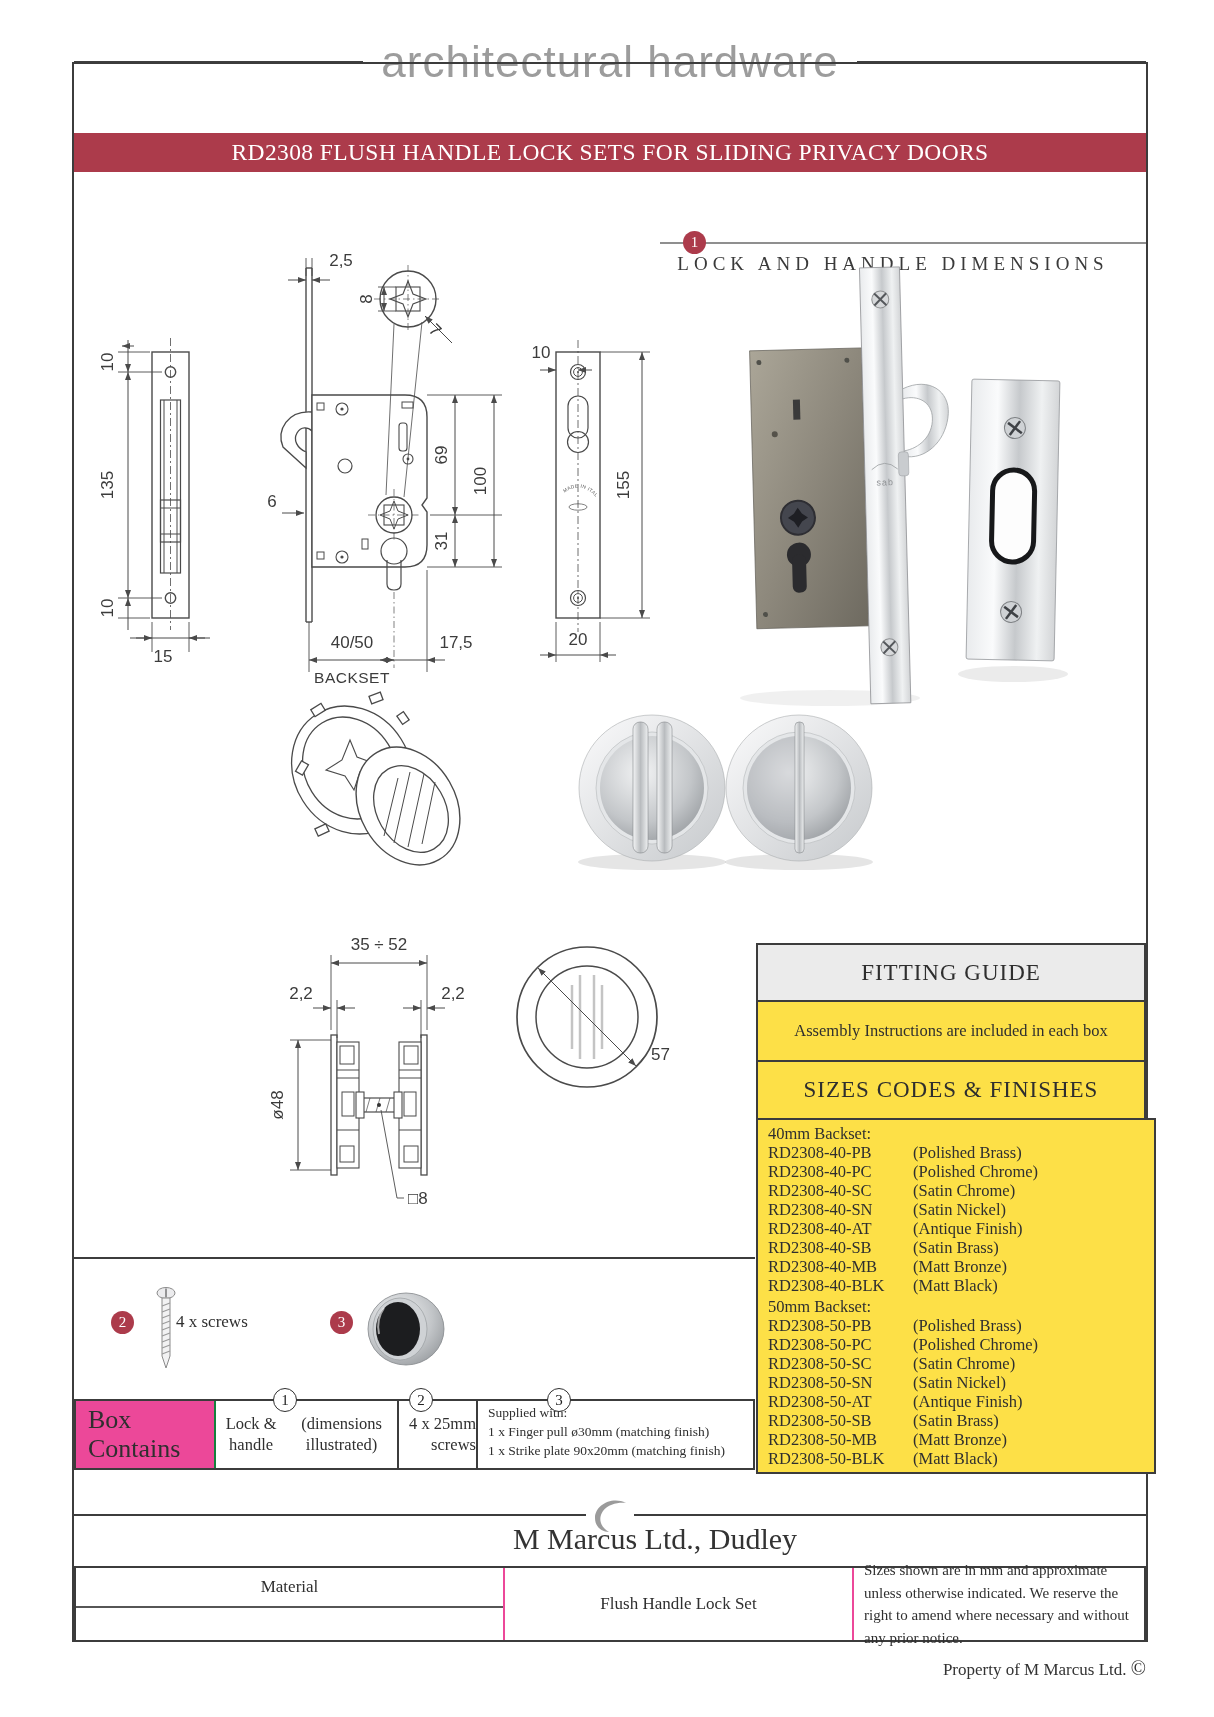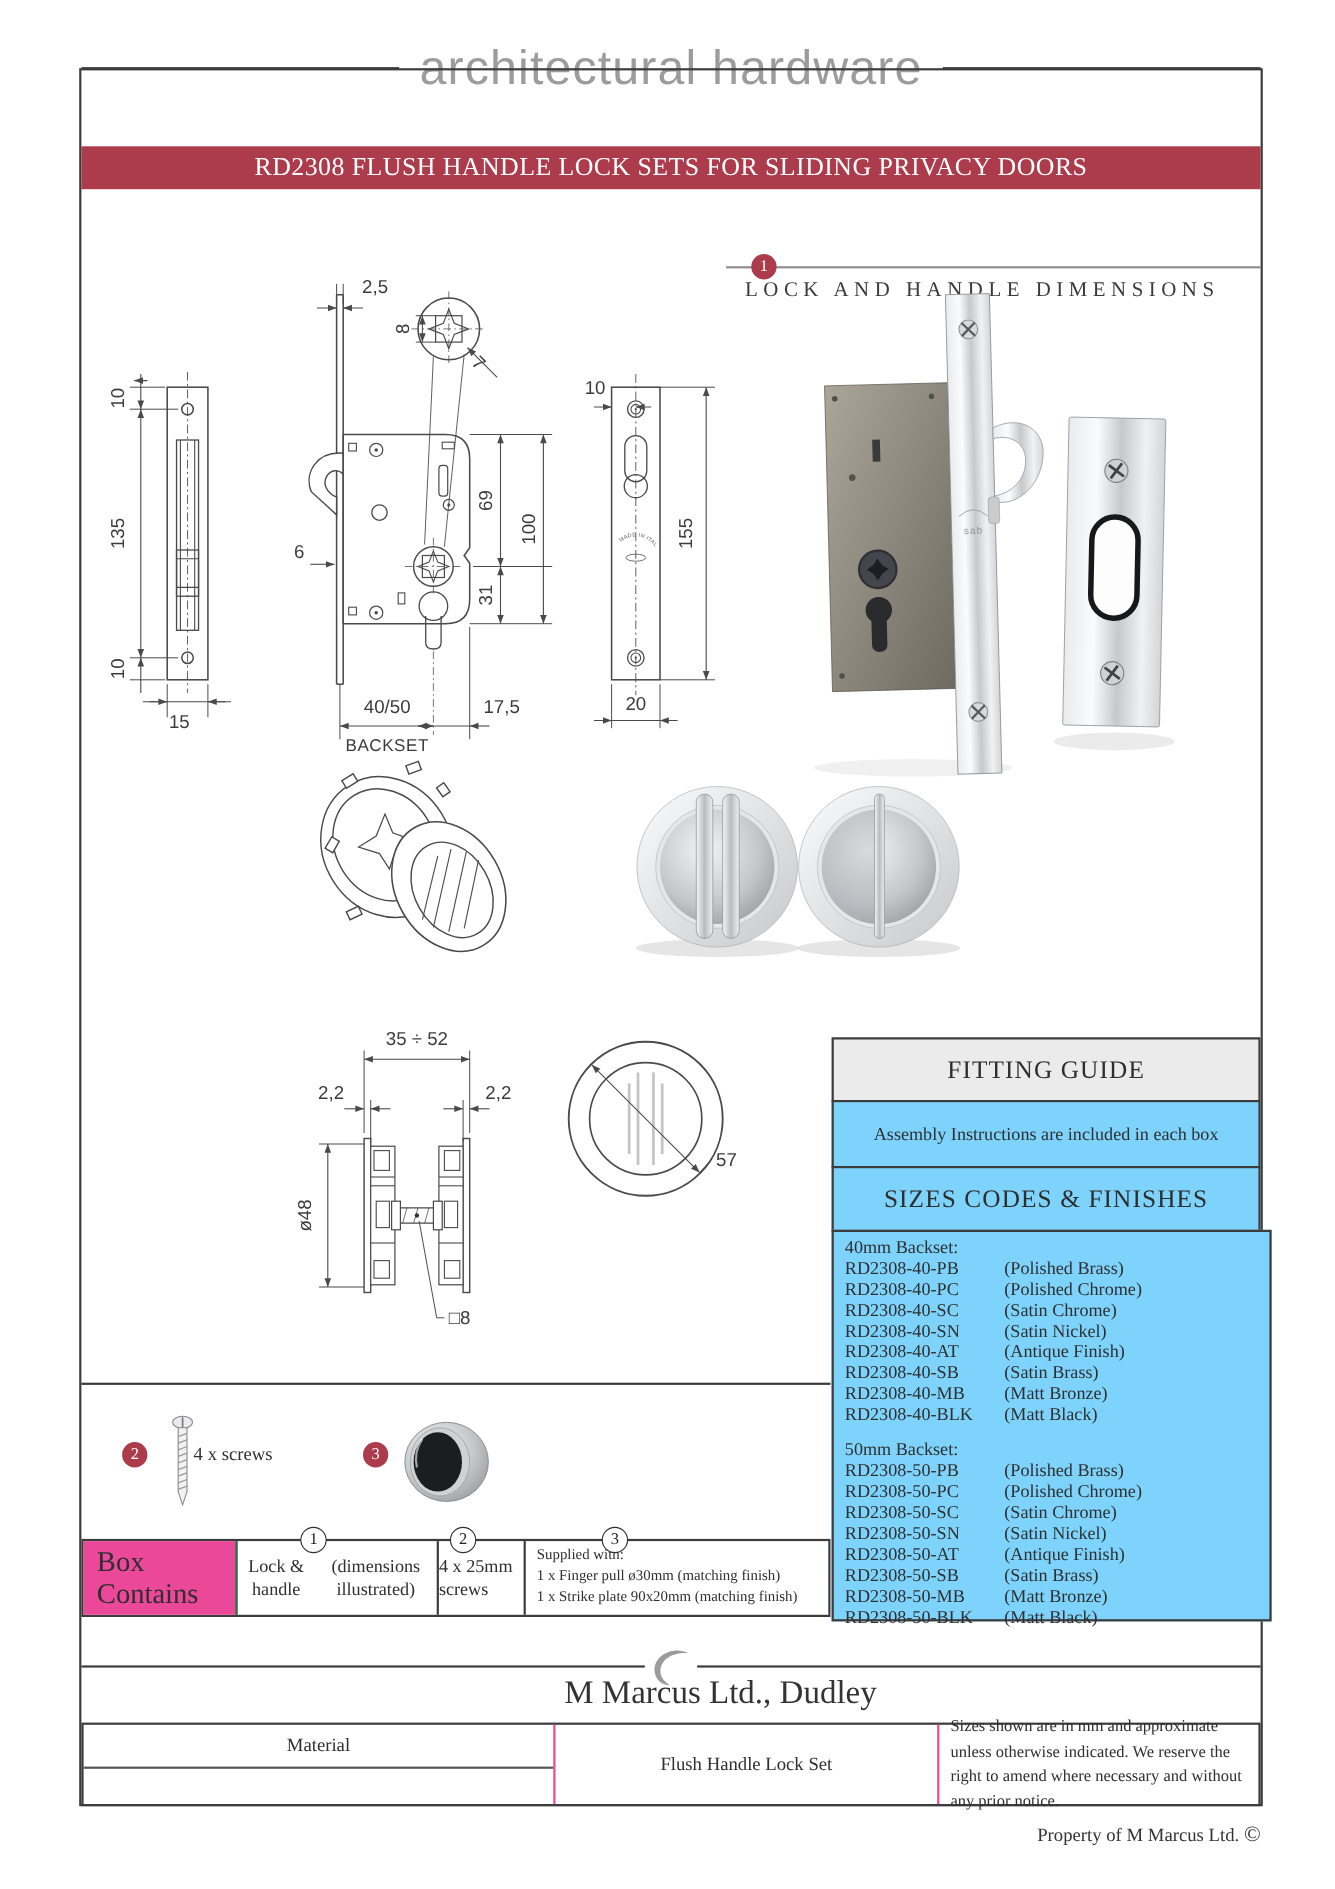--- a/index.html
+++ b/index.html
@@ -20,34 +20,34 @@
   .ds{font-family:"Liberation Sans",sans-serif;font-size:17px;fill:#3c3c3c}
   .ds15{font-family:"Liberation Sans",sans-serif;font-size:15.5px;fill:#3c3c3c;letter-spacing:.5px}
   .tiny{font-family:"Liberation Sans",sans-serif;font-size:4.8px;fill:#555;letter-spacing:.4px}
   .eng{font-family:"Liberation Sans",sans-serif;font-size:9px;fill:#8e9194;letter-spacing:1px}
   .dl{stroke:#4a4a4a;stroke-width:1}
   .xl{stroke:#4a4a4a;stroke-width:.9}
   
   .divider{left:74px;top:1257px;width:681px;height:2px;background:#3c3c3c}
   .screws-label{left:176px;top:1312px;font-size:17px}
   
-  .rbox{left:756px;width:386px;border:2px solid #3c3c3c;background:#7dd3fc}
+  .rbox{left:756px;width:386px;border:2px solid #3c3c3c;background:#fde047}
   .rhead{display:flex;align-items:center;justify-content:center;font-size:23px;letter-spacing:1px;color:#2e2e2e}
   .fg-header{top:943px;height:55px;background:#ebebeb}
   .fg-body{top:1000px;height:58px;display:flex;align-items:center;justify-content:center;font-size:16.5px}
   .sizes-header{top:1060px;height:56px}
   .codes-box{top:1118px;height:348px;padding:4px 0 0 10px;box-sizing:content-box}
   .code-row{display:flex;line-height:19px;font-size:16.5px}
   .code-row .code{width:145px}
-  .code-row.gap{margin-top:13px}
+  .code-row.gap{margin-top:2px}
   
   .bc-table{left:74px;top:1399px;width:677px;height:67px;border:2px solid #3c3c3c;display:flex}
   .bc-head{width:126px;background:#ec4899;border-right:2px solid #15803d;font-size:26px;line-height:1.12;padding:4px 0 0 12px}
   .bc-c1{width:181px;border-right:2px solid #3c3c3c;display:flex;flex-direction:row;align-items:center;justify-content:center;text-align:center;font-size:16.5px;line-height:1.25}
-  .bc-c2{width:77px;border-right:2px solid #3c3c3c;display:flex;flex-direction:column;align-items:flex-start;justify-content:center;text-align:center;font-size:16.5px;line-height:1.25}
+  .bc-c2{width:77px;border-right:2px solid #3c3c3c;display:flex;flex-direction:column;align-items:flex-end;justify-content:center;text-align:center;font-size:16.5px;line-height:1.25}
   .bc-c3{flex:1;font-size:13.5px;line-height:1.4;padding:3px 10px 0 10px}
   .circ-num{width:22px;height:22px;border-radius:50%;border:1.6px solid #2f2f2f;background:#fff;display:flex;align-items:center;justify-content:center;font-size:15px;color:#222;z-index:4}
   
   .logo-line{left:74px;top:1514px;width:1072px;height:2px;background:#3c3c3c}
   .company{left:74px;top:1522px;width:1162px;text-align:center;font-size:30px;color:#333}
   .f-table{left:74px;top:1566px;width:1068px;height:72px;border:2px solid #3c3c3c;display:flex}
   .f-col{border-right:2px solid #ec4899;display:flex;flex-direction:column}
   .f-cell{display:flex;align-items:center;justify-content:center;font-size:17px}
   .f-h{height:38px;border-bottom:2px solid #565656}
   .f-v{flex:1}

